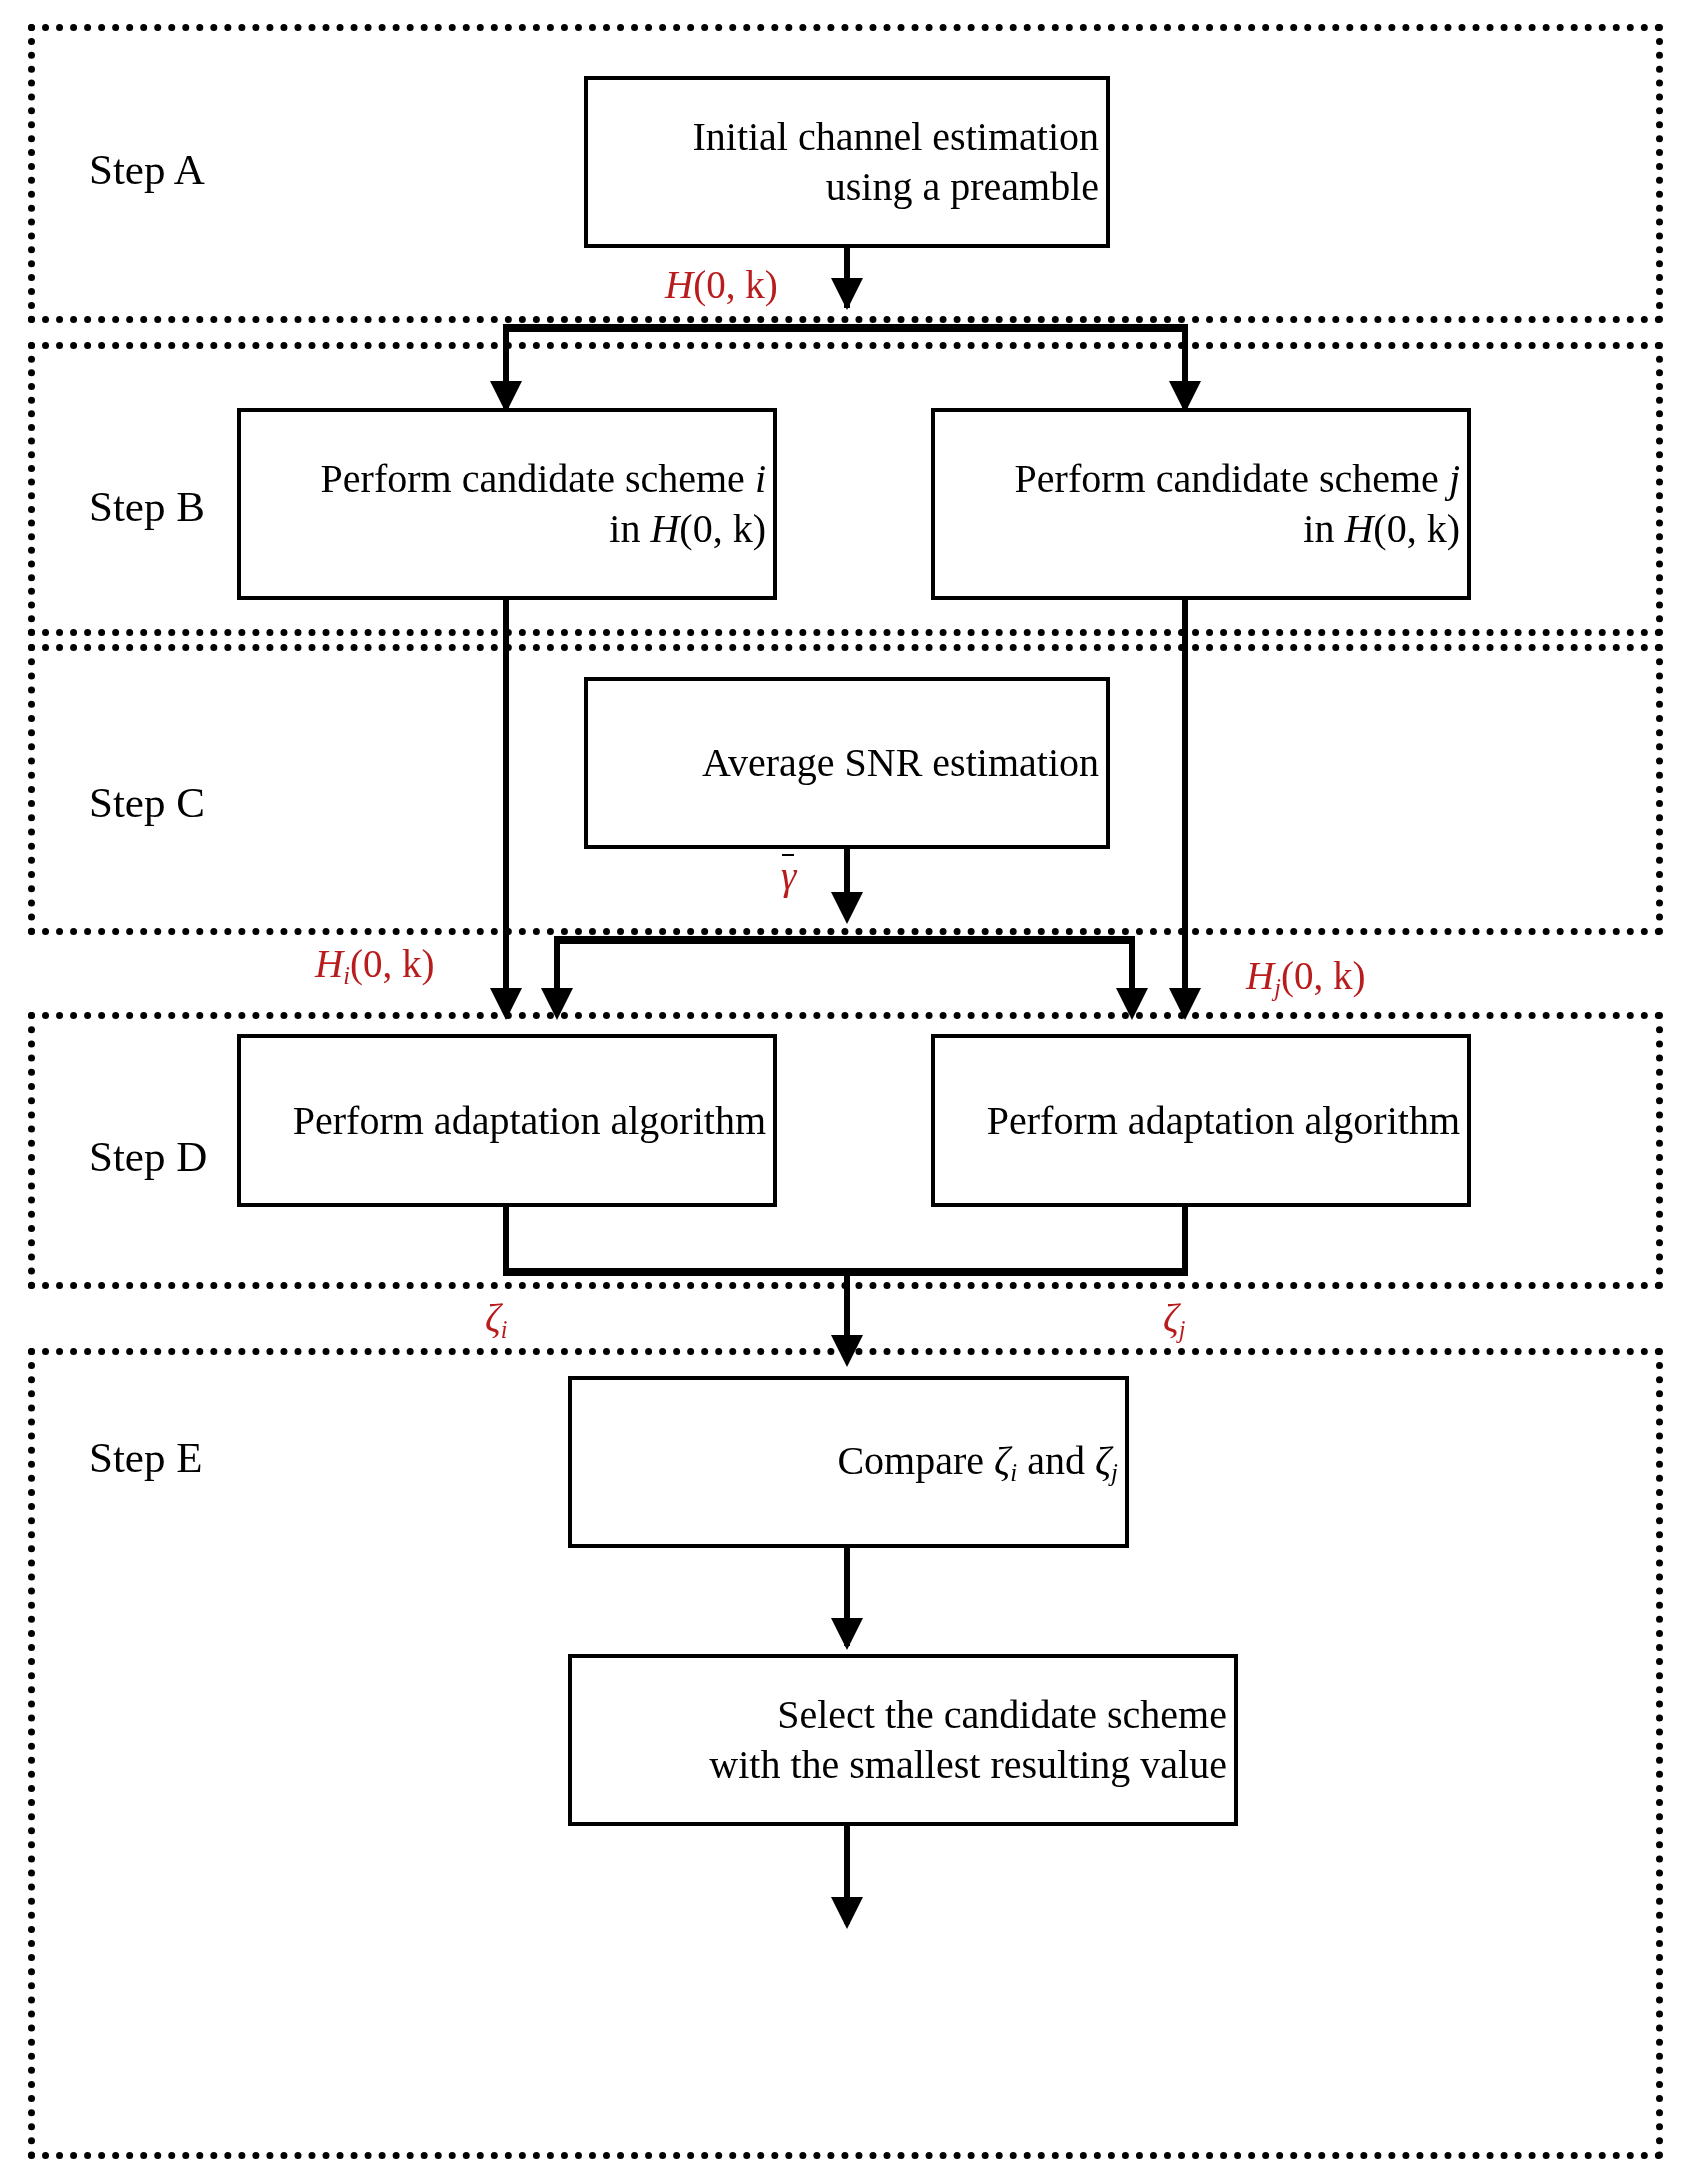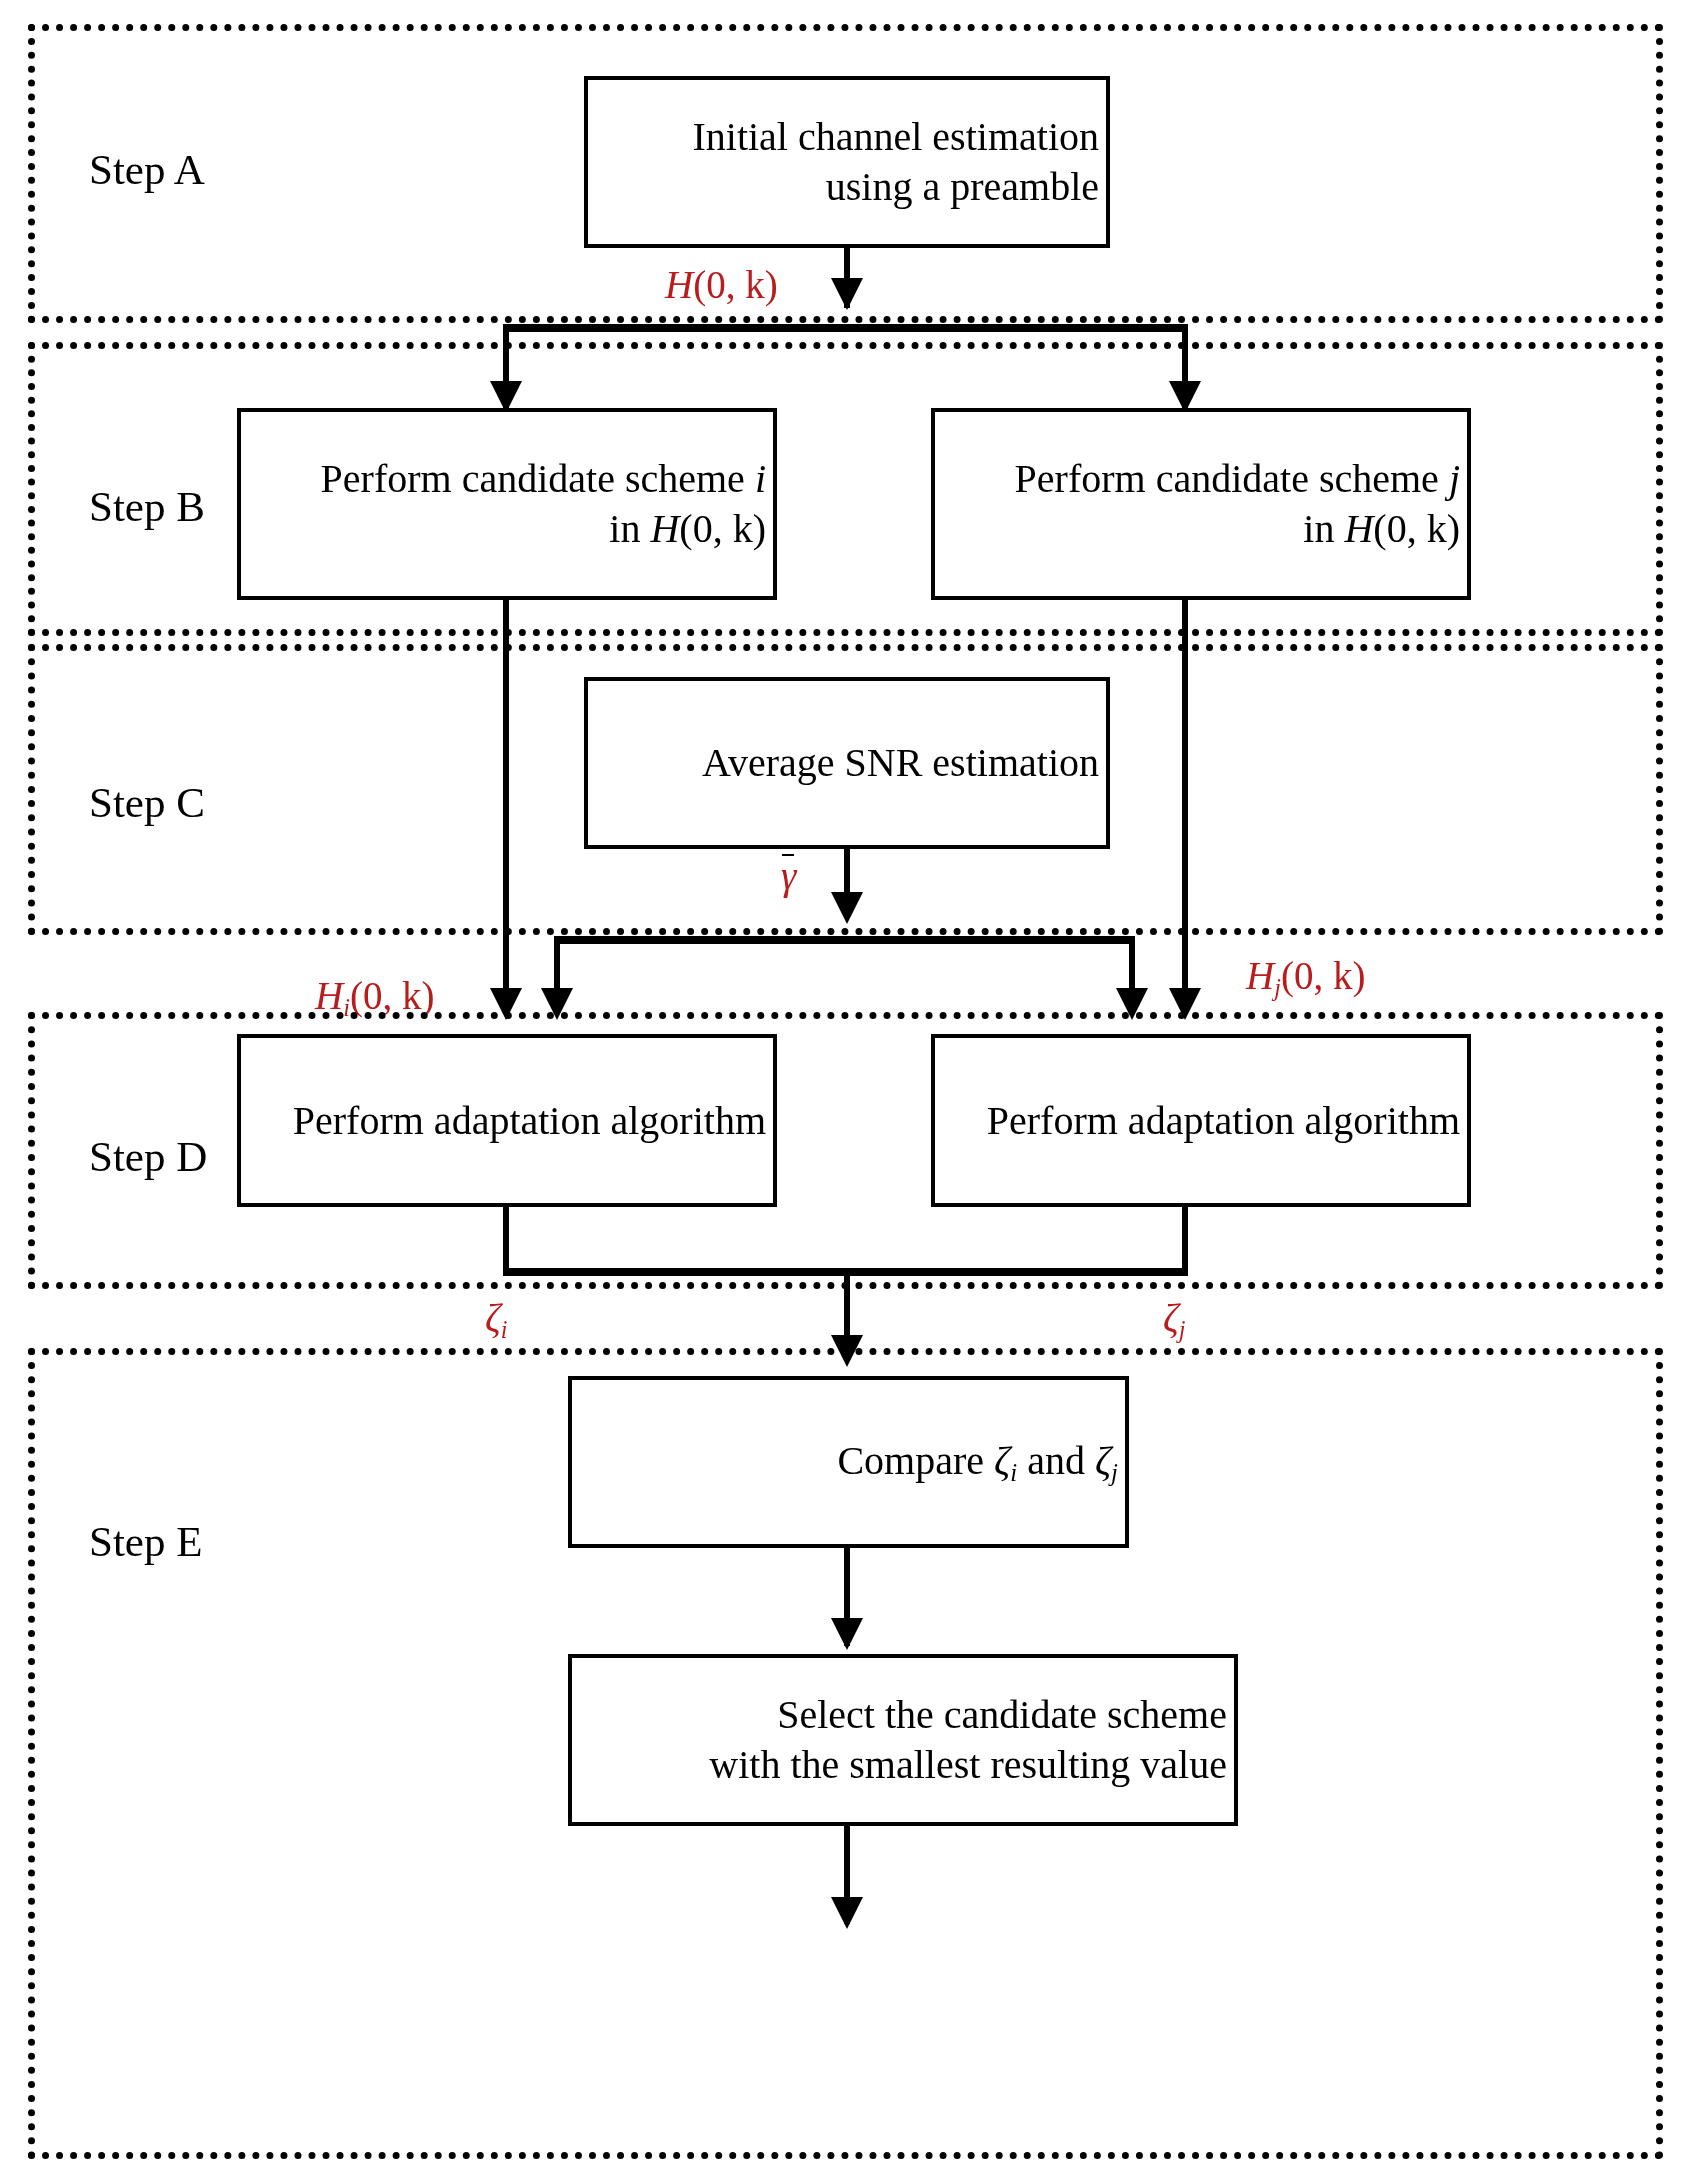--- a/index.html
+++ b/index.html
@@ -161,21 +161,21 @@
   <div class="edge-label" style="left:781px; top:856px;">
     <span class="gbar">γ</span>
   </div>
 
   <div class="hline" style="left:554px; top:936px; width:581px;"></div>
   <div class="vline" style="left:554px; top:936px; height:72px;"></div>
   <div class="arrowhead" style="left:541px; top:988px;"></div>
   <div class="vline" style="left:1129px; top:936px; height:72px;"></div>
   <div class="arrowhead" style="left:1116px; top:988px;"></div>
 
-  <div class="edge-label" style="left:315px; top:976px;">
+  <div class="edge-label" style="left:315px; top:944px;">
     <i class="m">H</i><span class="sub">i</span><span>(0, k)</span>
   </div>
   <div class="edge-label" style="left:1246px; top:956px;">
     <i class="m">H</i><span class="sub">j</span><span>(0, k)</span>
   </div>
 
   <div class="step-band" style="left:28px; top:1012px; width:1635px; height:277px;"></div>
   <div class="step-label" style="left:89px; top:1135px;">Step D</div>
 
   <div class="proc-box" style="left:237px; top:1034px; width:540px; height:173px;">
@@ -193,21 +193,21 @@
     <i class="m">ζ</i><span class="sub">i</span>
   </div>
   <div class="edge-label" style="left:1163px; top:1298px;">
     <i class="m">ζ</i><span class="sub">j</span>
   </div>
 
   <div class="vline" style="left:844px; top:1268px; height:90px;"></div>
   <div class="arrowhead" style="left:831px; top:1335px;"></div>
 
   <div class="step-band" style="left:28px; top:1348px; width:1635px; height:811px;"></div>
-  <div class="step-label" style="left:89px; top:1520px;">Step E</div>
+  <div class="step-label" style="left:89px; top:1436px;">Step E</div>
 
   <div class="proc-box" style="left:568px; top:1376px; width:561px; height:172px;">
     <span class="txt">
       <span>Compare </span><i class="m">ζ</i><span class="sub">i</span><span> and </span><i class="m">ζ</i><span class="sub">j</span>
     </span>
   </div>
 
   <div class="vline" style="left:844px; top:1548px; height:98px;"></div>
   <div class="arrowhead" style="left:831px; top:1618px;"></div>
 

